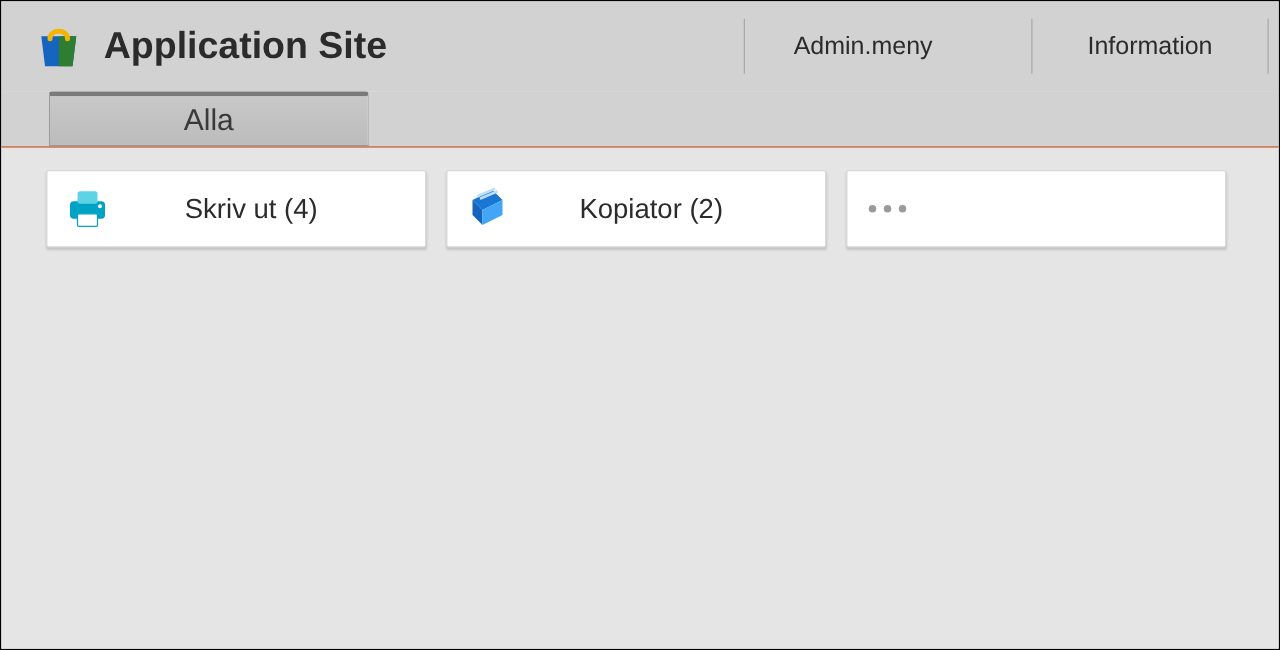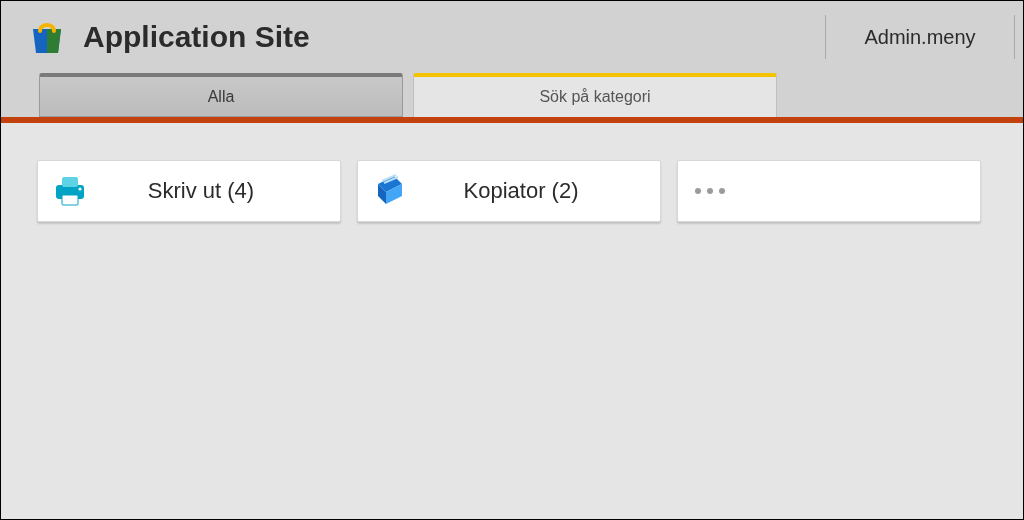--- a/index.html
+++ b/index.html
@@ -46,26 +46,26 @@
   .header-btn:last-child { border-right: 1px solid #a9a9a9; }
 
   .tabbar {
     height: 44px;
     background: #d2d2d2;
     display: flex;
     padding: 0 38px;
     position: relative;
   }
   .tab {
-    width: 364px;
+    width: 256px;
     height: 44px;
     display: flex;
     align-items: center;
     justify-content: center;
-    font-size: 16px;
+    font-size: 24px;
     color: #3a3a3a;
     cursor: pointer;
     position: relative;
   }
   .tab-inactive {
     background: linear-gradient(#c8c8c8, #bcbcbc);
     border: 1px solid #9a9a9a;
     border-top: 4px solid #7a7a7a;
     border-radius: 3px 3px 0 0;
   }
@@ -73,24 +73,24 @@
     background: #e5e5e5;
     border: 1px solid #bfbfbf;
     border-top: 4px solid #f5c400;
     border-bottom: none;
     border-radius: 3px 3px 0 0;
     margin-left: 10px;
     color: #555;
   }
 
   .content {
-    padding: 37px 36px;
+    padding: 18px 36px;
     background: #e5e5e5;
     height: calc(520px - 72px - 44px);
-    border-top: 6px solid #c2410c;
+    border-top: 1px solid #c2410c;
   }
   .grid {
     display: flex;
     flex-wrap: wrap;
     gap: 16px;
   }
   .card {
     width: 304px;
     height: 62px;
     background: #fff;
@@ -132,26 +132,26 @@
       <svg width="40" height="40" viewBox="0 0 40 40">
         <path d="M6 12 L34 12 L31 36 L9 36 Z" fill="#1565c0"></path>
         <path d="M20 12 L34 12 L31 36 L20 36 Z" fill="#2e7d32"></path>
         <path d="M13 14 C13 6 27 6 27 14" fill="none" stroke="#f5b400" stroke-width="4" stroke-linecap="round"></path>
       </svg>
     </span>
     <div class="app-title">Application Site</div>
   </div>
   <div class="header-right">
     <div class="header-btn">Admin.meny</div>
+    <div class="header-btn">Information</div>
   </div>
 </div>
 
 <div class="tabbar">
   <div class="tab tab-inactive">Alla</div>
-  <div class="tab tab-active">Sök på kategori</div>
 </div>
 
 <div class="content">
   <div class="grid">
 
     <div class="card">
       <span class="card-icon">
         <svg width="36" height="32" viewBox="0 0 36 32">
           <rect x="4" y="10" width="28" height="14" rx="3" fill="#00a3c4"></rect>
           <rect x="10" y="2" width="16" height="10" rx="2" fill="#5fd3e6"></rect>

